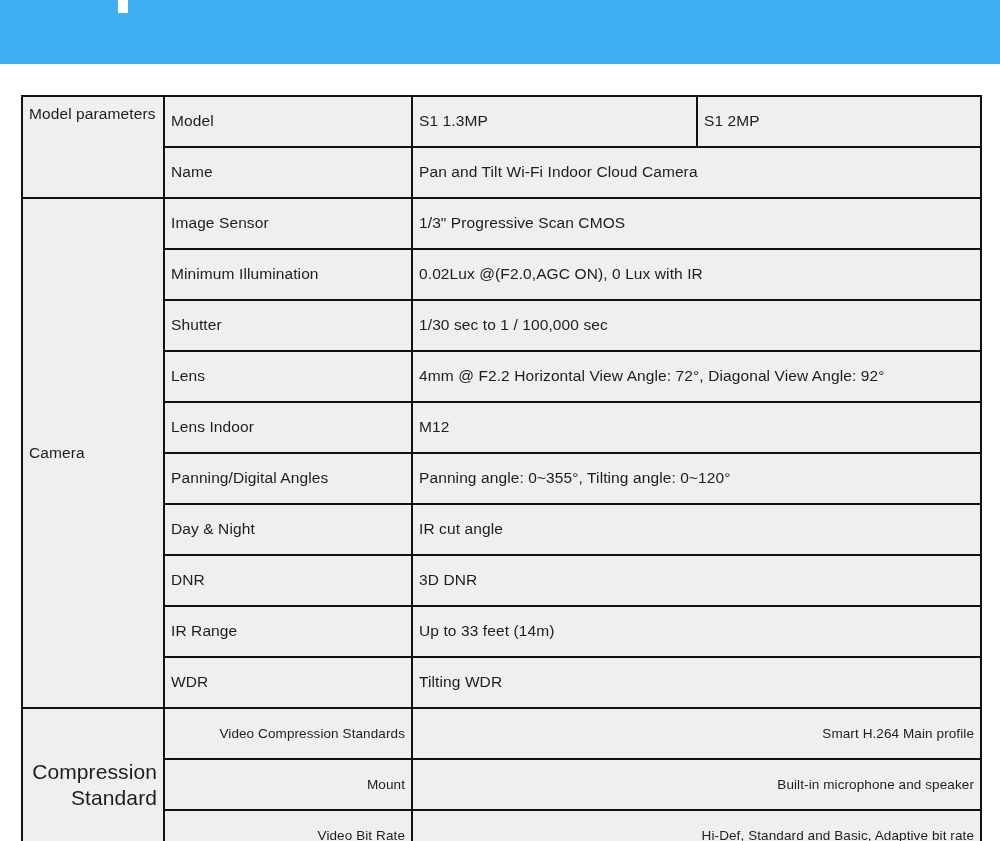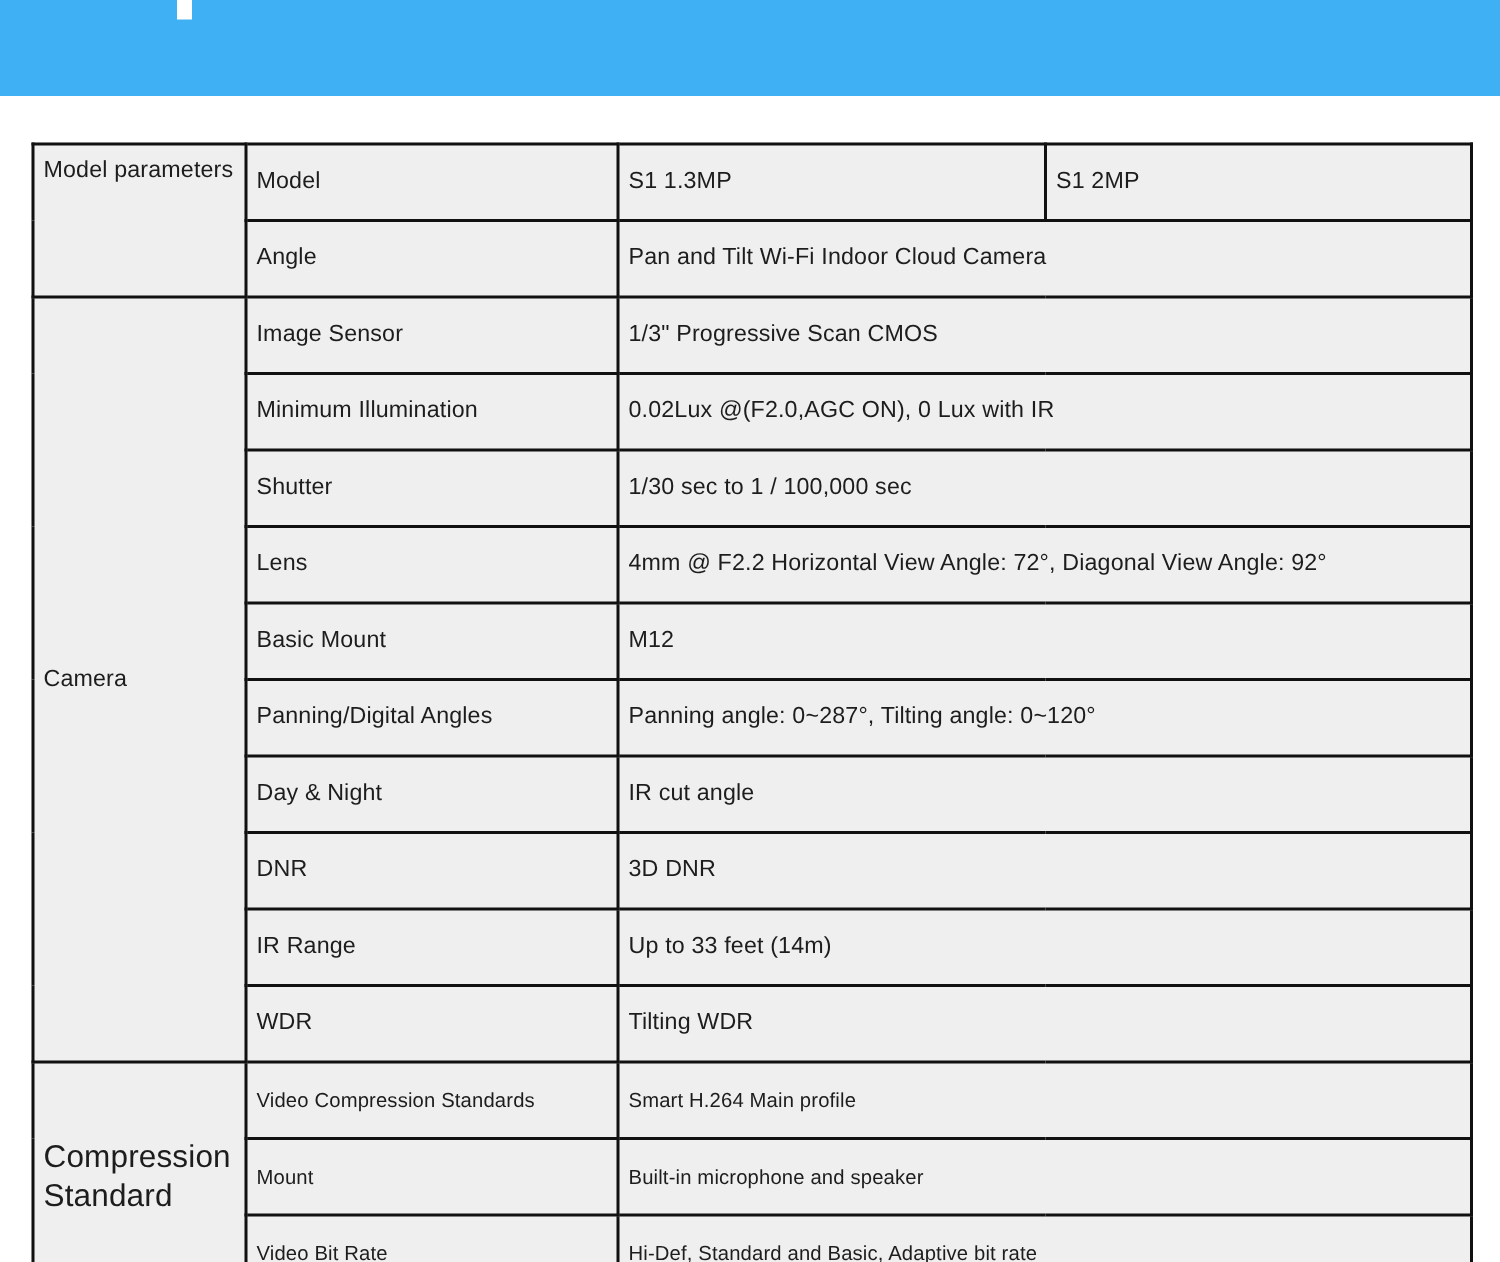--- a/index.html
+++ b/index.html
@@ -71,20 +71,21 @@
   }
   td.section.top {
     vertical-align: top;
     padding-top: 8px;
     border-radius: 14px;
   }
   
   tr.small td {
     font-size: 13.5px;
     height: 51px;
+    text-align: right;
   }
   tr.small td.section {
     font-size: 21px;
     word-break: break-all;
     line-height: 1.22;
   }
   .col-section { width: 142px; }
   .col-label   { width: 248px; }
   .col-val1    { width: 285px; }
   .col-val2    { width: 284px; }
@@ -106,21 +107,21 @@
     </colgroup>
     <tbody>
 
       <tr>
         <td class="section top" rowspan="2">Model parameters</td>
         <td>Model</td>
         <td>S1 1.3MP</td>
         <td>S1 2MP</td>
       </tr>
       <tr>
-        <td>Angle</td>
+        <td>Name</td>
         <td colspan="2">Pan and Tilt Wi-Fi Indoor Cloud Camera</td>
       </tr>
 
       <tr>
         <td class="section" rowspan="10">Camera</td>
         <td>Image Sensor</td>
         <td colspan="2">1/3" Progressive Scan CMOS</td>
       </tr>
       <tr>
         <td>Minimum Illumination</td>
@@ -128,26 +129,26 @@
       </tr>
       <tr>
         <td>Shutter</td>
         <td colspan="2">1/30 sec to 1 / 100,000 sec</td>
       </tr>
       <tr>
         <td>Lens</td>
         <td colspan="2">4mm @ F2.2 Horizontal View Angle: 72°, Diagonal View Angle: 92°</td>
       </tr>
       <tr>
-        <td>Basic Mount</td>
+        <td>Lens Indoor</td>
         <td colspan="2">M12</td>
       </tr>
       <tr>
         <td>Panning/Digital Angles</td>
-        <td colspan="2">Panning angle: 0~287°, Tilting angle: 0~120°</td>
+        <td colspan="2">Panning angle: 0~355°, Tilting angle: 0~120°</td>
       </tr>
       <tr>
         <td>Day &amp; Night</td>
         <td colspan="2">IR cut angle</td>
       </tr>
       <tr>
         <td>DNR</td>
         <td colspan="2">3D DNR</td>
       </tr>
       <tr>

